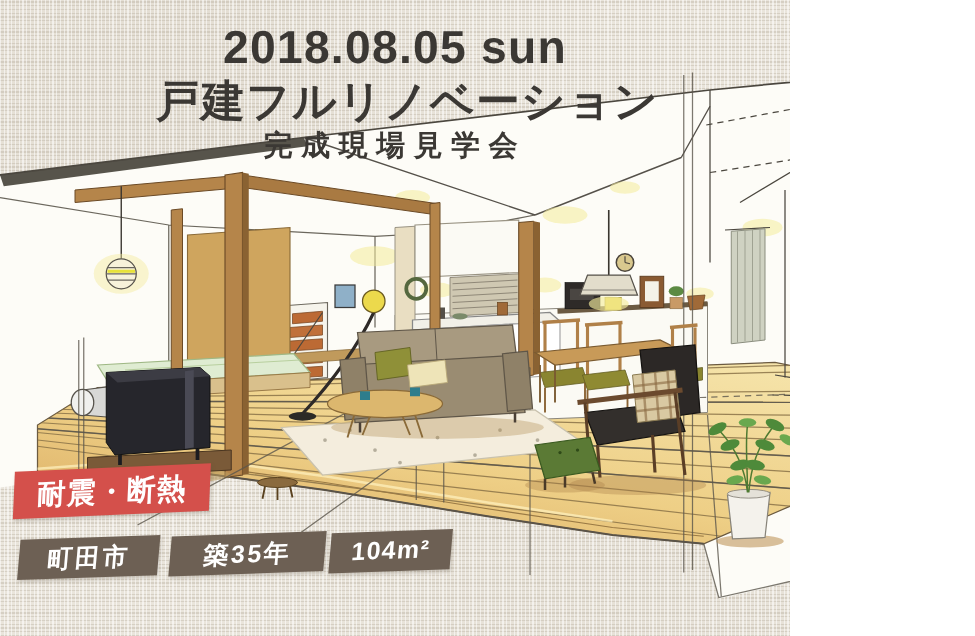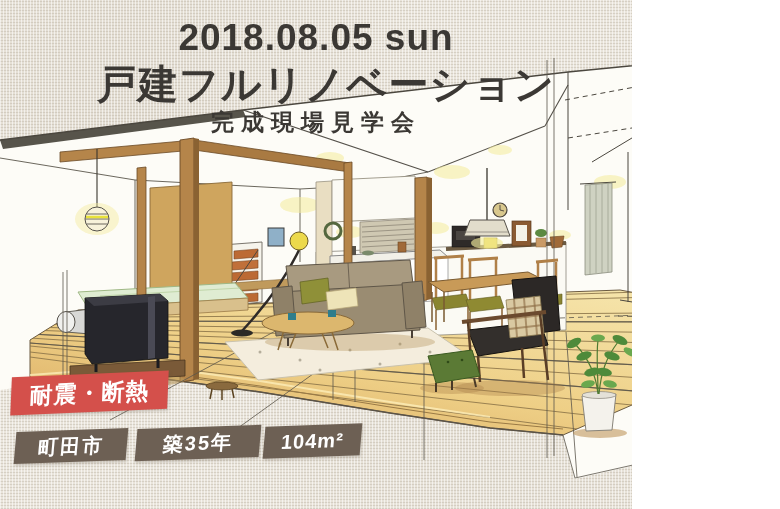--- a/index.html
+++ b/index.html
@@ -13,21 +13,21 @@
       radial-gradient(circle at 22% 18%, rgba(205,196,181,.35), rgba(205,196,181,0) 45%),
       radial-gradient(circle at 78% 70%, rgba(208,200,186,.3), rgba(208,200,186,0) 50%);
   }
   .illustration{position:absolute;left:0;top:0;}
   .title-block{
     position:absolute;left:0;top:16px;width:100%;text-align:center;
     color:var(--title_text,#3b3834);font-weight:bold;line-height:1.18;
     pointer-events:none;
   }
   .t-date{font-size:37px;letter-spacing:1px;}
-  .t-main{font-size:40px;letter-spacing:1px;margin-top:1px;margin-left:20px;}
+  .t-main{font-size:35px;letter-spacing:1px;margin-top:1px;margin-left:20px;}
   .t-sub{font-size:23px;letter-spacing:7px;margin-top:1px;}
   .badge{
     position:absolute;display:flex;align-items:center;justify-content:center;
     color:var(--badge_text,#ffffff);font-weight:bold;
     box-shadow:1px 2px 3px rgba(90,80,65,.25);
   }
   .badge-feature{
     left:11px;top:374px;width:157px;height:38px;
     background:var(--feature_badge_bg,#d4504b);
     transform:rotate(-2.5deg) skewX(-5deg);

